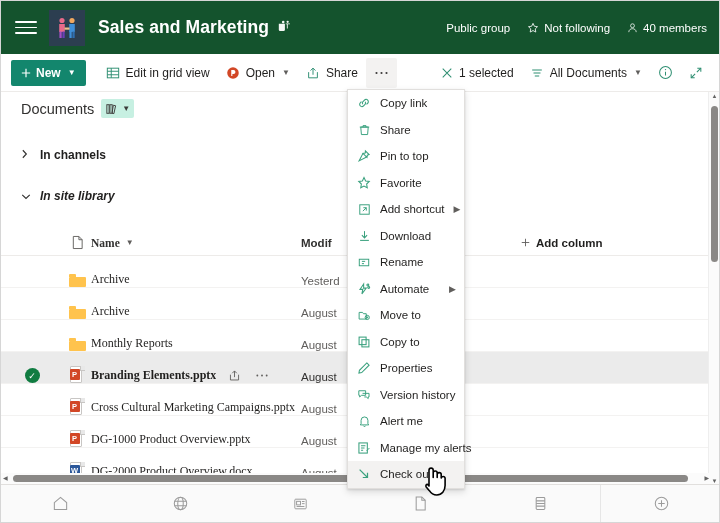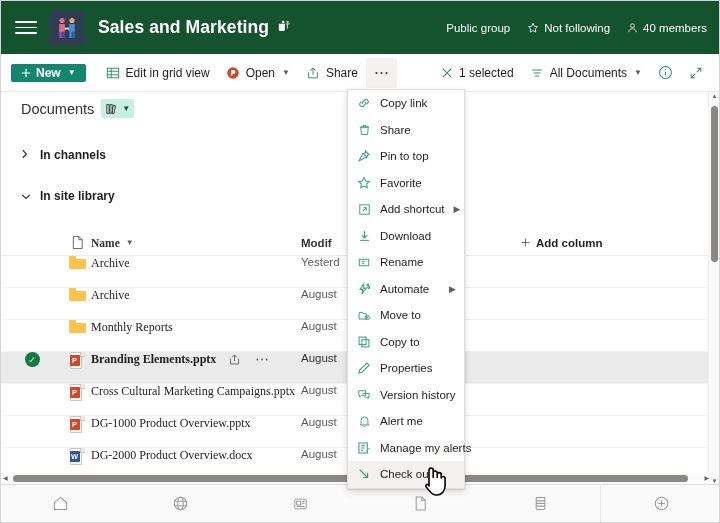--- a/index.html
+++ b/index.html
@@ -62,21 +62,21 @@
   .cmdbar {
     position: absolute; left: 0; top: 53px;
     width: 720px; height: 38px;
     background: #ffffff;
     display: flex; align-items: center;
     padding: 0 10px;
     border-bottom: 1px solid #edebe9;
   }
   .btn-new {
     background: #13866d; color: #fff;
-    height: 18px; border-radius: 2px;
+    height: 26px; border-radius: 2px;
     display: flex; align-items: center; gap: 5px;
     padding: 0 10px; font-size: 12px; font-weight: bold;
     cursor: pointer; white-space: nowrap;
   }
   .btn-new .chev { font-size: 8px; margin-left: 2px; font-weight: normal; }
   .cmd-item {
     display: flex; align-items: center; gap: 6px;
     height: 30px; padding: 0 8px;
     font-size: 12px; color: #201f1e;
     cursor: pointer; white-space: nowrap;
@@ -105,41 +105,41 @@
 
   
   .navgroup {
     position: absolute; left: 20px;
     display: flex; align-items: center; gap: 9px;
     font-size: 12px; font-weight: bold; color: #201f1e;
     cursor: pointer;
   }
   .navgroup .tw { font-size: 10px; color: #323130; width: 10px; display:inline-block; }
   #nav-channels { top: 147px; }
-  #nav-site { top: 188px; }
+  #nav-site { top: 188px; font-style: italic; }
 
   
   .listhead {
     position: absolute; left: 0; top: 229px;
     width: 710px; height: 26px;
     display: flex; align-items: center;
     font-size: 11.5px; font-weight: bold; color: #323130;
     border-bottom: 1px solid #edebe9;
   }
   .col-check { width: 62px; flex: 0 0 auto; display: flex; justify-content: center; }
   .col-icon  { width: 28px; flex: 0 0 auto; display: flex; justify-content: center; }
   .col-name  { width: 210px; flex: 0 0 auto; display: flex; align-items: center; gap: 6px; font-family: Liberation Serif, serif; }
   .col-mod   { width: 100px; flex: 0 0 auto; }
   .col-by    { width: 120px; flex: 0 0 auto; display: flex; align-items: center; gap: 5px; }
   .col-add   { flex: 1 1 auto; display: flex; align-items: center; gap: 6px; color: #201f1e; text-align: right; }
   .hdr-chev { font-size: 8px; color: #605e5c; font-weight: normal; }
 
   .rows { position: absolute; left: 0; top: 255px; width: 710px; }
   .row {
-    height: 32px; display: flex; align-items: flex-start;
+    height: 32px; display: flex; align-items: flex-end;
     font-size: 12px; color: #201f1e;
     border-bottom: 1px solid #f3f2f1;
     cursor: pointer;
   }
   .row.selected { background: #ebebeb; }
   .row.selected .fname { font-weight: bold; }
   .fname { white-space: nowrap; overflow: hidden; }
   .meta { font-size: 11.5px; color: #605e5c; white-space: nowrap; overflow: hidden; }
   .row.selected .meta { color: #323130; }
   .row-actions { display: flex; align-items: center; gap: 14px; margin-left: 6px; color: #605e5c; }

